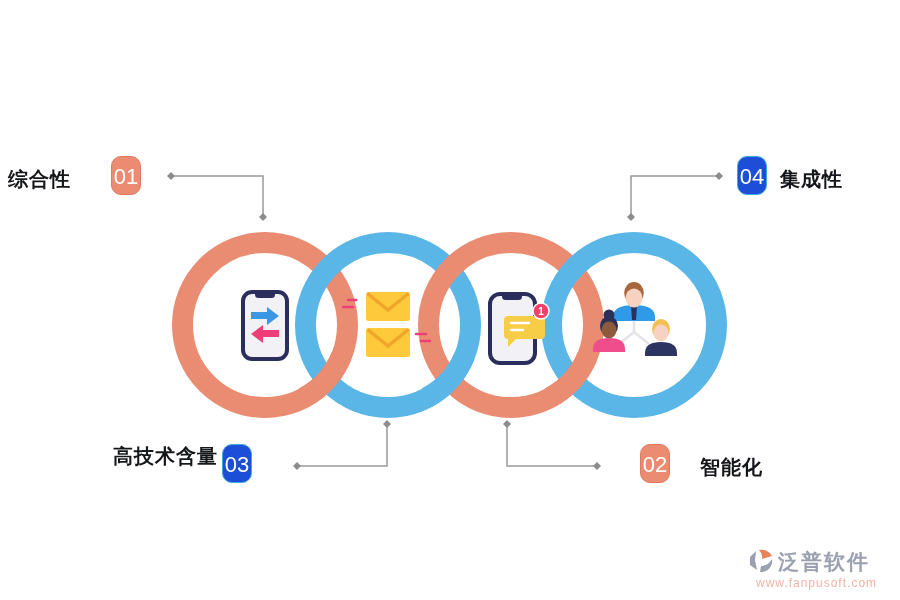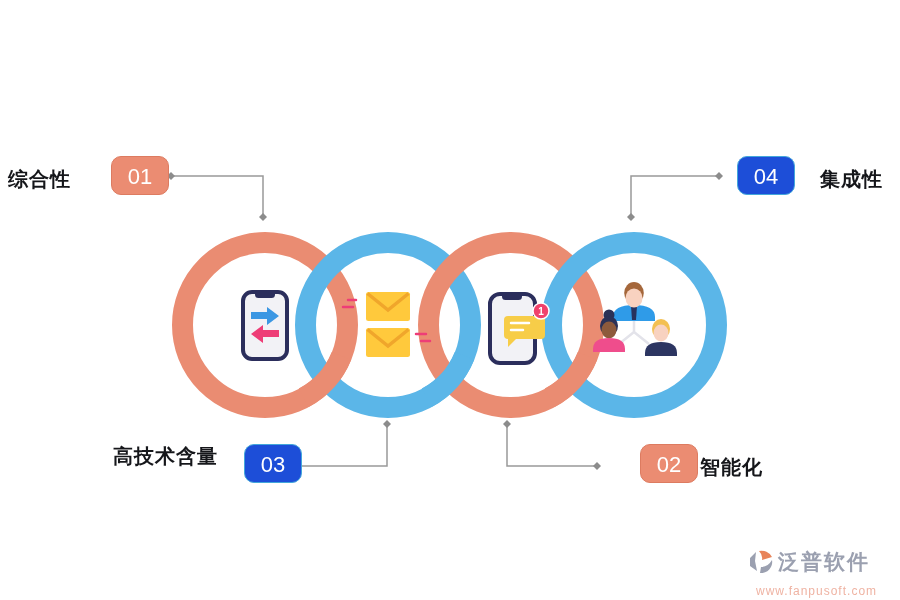--- a/index.html
+++ b/index.html
@@ -7,30 +7,30 @@
     width:900px;height:600px;position:relative;overflow:hidden;
     background:#ffffff;
     font-family:"Liberation Sans","DejaVu Sans",sans-serif;
   }
   .stage-svg{position:absolute;left:0;top:0;}
   .corner-label{
     position:absolute;font-size:20px;font-weight:bold;color:#15161a;
     letter-spacing:1px;white-space:nowrap;
   }
   .badge{
-    position:absolute;width:58px;height:39px;border-radius:10px;
+    position:absolute;width:30px;height:39px;border-radius:10px;
     text-align:center;line-height:39px;font-size:22px;color:#ffffff;
     box-sizing:border-box;
   }
   .badge.coral{background:#EB8C72;border:1px solid #DD7B60;}
   .badge.blue{background:#1d4ed8;border:1px solid #43A7DB;}
   .watermark{position:absolute;left:748px;top:548px;width:150px;}
-  .wm-row{display:flex;align-items:flex-end;font-family:Liberation Serif, serif;}
+  .wm-row{display:flex;align-items:flex-start;font-family:Liberation Serif, serif;}
   .wm-brand{font-size:21px;font-weight:bold;color:#9BA0B0;letter-spacing:2px;margin-left:3px;}
-  .wm-url{font-size:12px;color:#EFB3A3;letter-spacing:1px;margin-top:8px;text-align:left;padding-left:8px;}
+  .wm-url{font-size:12px;color:#EFB3A3;letter-spacing:1px;margin-top:0px;text-align:left;padding-left:8px;}
 </style>
 </head>
 <body>
 
 <svg class="stage-svg" width="900" height="600" viewBox="0 0 900 600">
 
   <g stroke="#999999" stroke-width="1.5" fill="none">
     <path d="M171 176 H263 V217"></path>
   </g>
   <g stroke="#999999" stroke-width="1.5" fill="none">
@@ -121,24 +121,24 @@
       <ellipse cx="661" cy="333" rx="7.5" ry="8.5" fill="#F8D2C0"></ellipse>
       <path d="M645 356 L645 353 Q645 342 661 342 Q677 342 677 353 L677 356 Z" fill="#2C3561"></path>
     </g>
   </g>
 </svg>
 
 <div class="corner-label" style="left:8px;top:166px;">综合性</div>
 <div class="badge coral" style="left:111px;top:156px;">01</div>
 
 <div class="badge blue" style="left:737px;top:156px;">04</div>
-<div class="corner-label" style="left:820px;top:166px;">集成性</div>
+<div class="corner-label" style="left:780px;top:166px;">集成性</div>
 
 <div class="corner-label" style="left:113px;top:443px;">高技术含量</div>
-<div class="badge blue" style="left:244px;top:444px;">03</div>
+<div class="badge blue" style="left:222px;top:444px;">03</div>
 
 <div class="badge coral" style="left:640px;top:444px;">02</div>
 <div class="corner-label" style="left:700px;top:454px;">智能化</div>
 
 <div class="watermark">
   <div class="wm-row">
     <svg width="27" height="27" viewBox="0 0 27 27">
       <path d="M8 3 L2 9 L2 17 L9 22 L7 12 Z" fill="#9BA0B0"></path>
       <path d="M11 2 A12 12 0 0 1 24 8 L14 11 Q15 6 11 2 Z" fill="#E8845A"></path>
       <path d="M24 11 A11 11 0 0 1 12 24 L13 18 Q20 18 24 11 Z" fill="#9BA0B0"></path>

